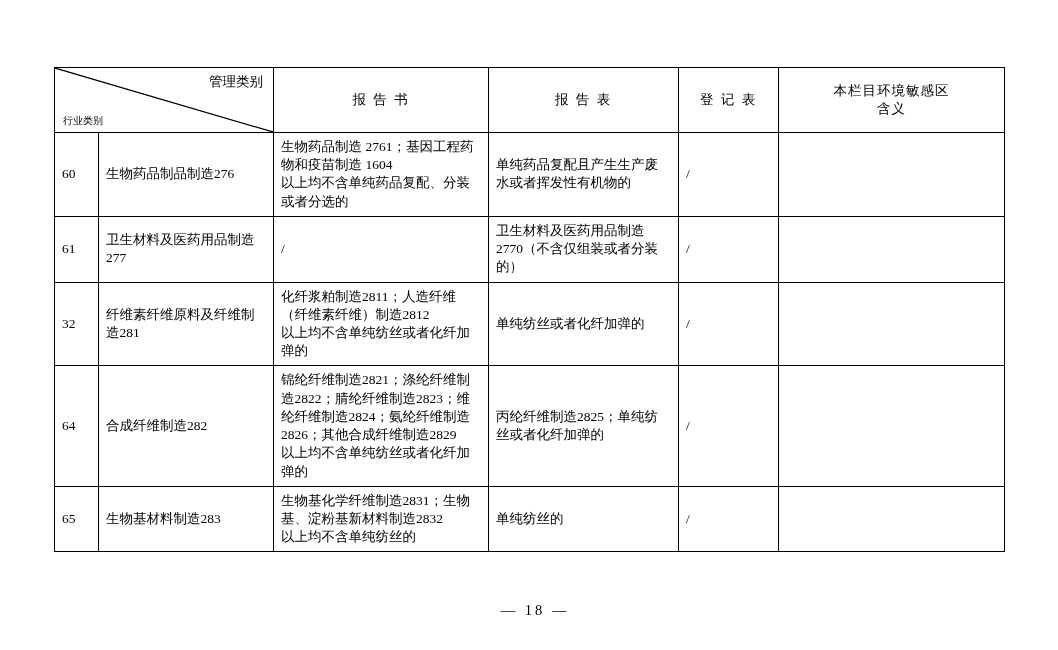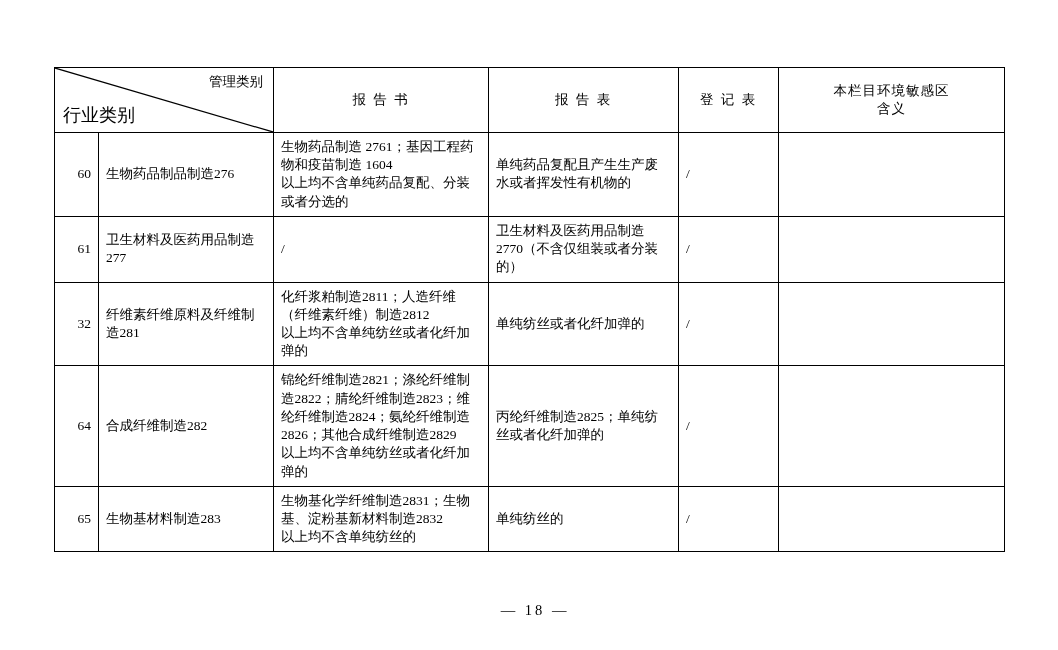--- a/index.html
+++ b/index.html
@@ -63,35 +63,35 @@
     position: absolute;
     right: 10px;
     top: 5px;
     font-size: 13.5px;
     white-space: nowrap;
   }
   .hdr-ind {
     position: absolute;
     left: 8px;
     bottom: 5px;
-    font-size: 18px;
+    font-size: 10px;
     white-space: nowrap;
   }
   .hdr-center {
     text-align: center;
     vertical-align: middle !important;
     font-size: 14px;
     letter-spacing: 2px;
   }
   .hdr-center.two-line {
     letter-spacing: 1px;
     margin-left: 43px;
   }
   .cell-num {
-    text-align: right;
+    text-align: left;
     vertical-align: middle !important;
     font-size: 13px;
   }
   .cell-slash {
     vertical-align: middle !important;
     text-align: left;
     font-size: 13.5px;
   }
   .cell-mid {
     vertical-align: middle !important;

